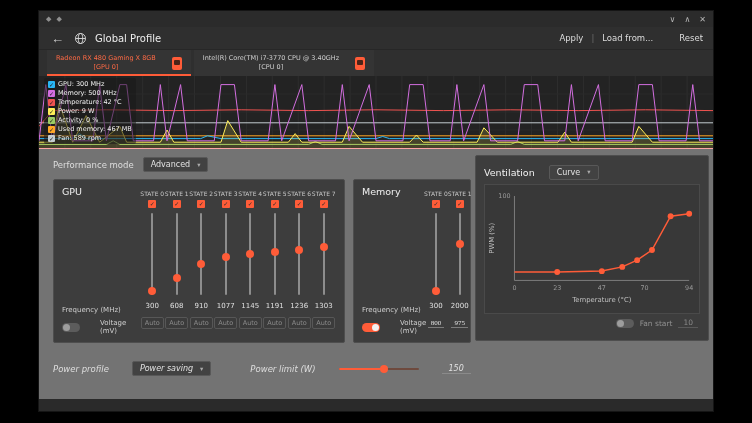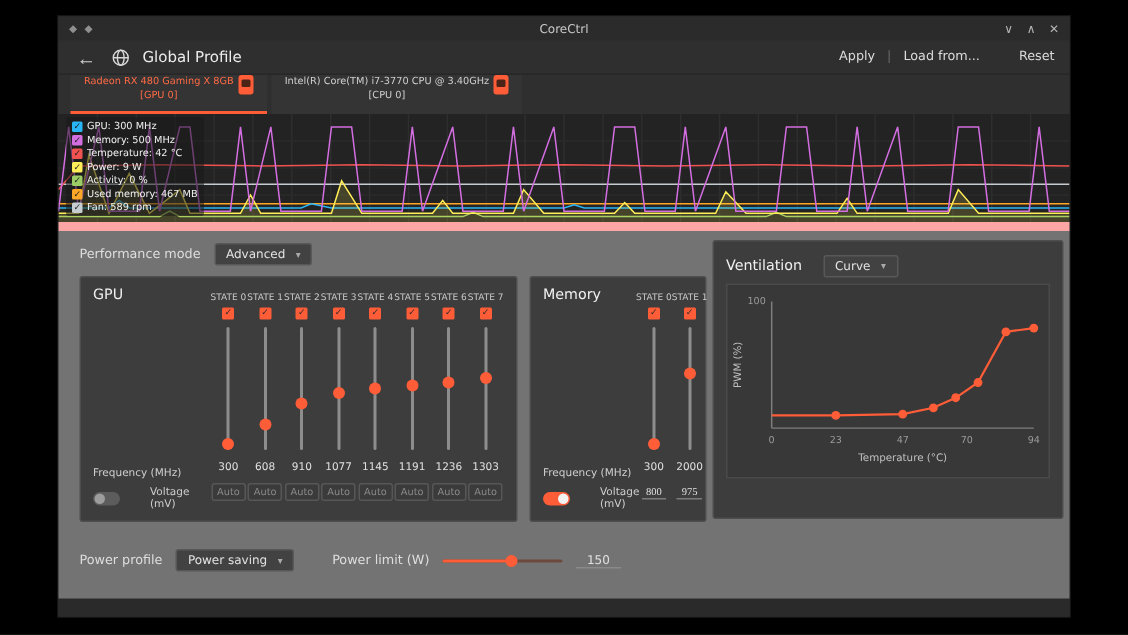--- a/index.html
+++ b/index.html
@@ -15,28 +15,28 @@
   .header{height:22px;flex:0 0 auto;background:#2f2f2f;display:flex;align-items:center;padding:0 10px;gap:8px;border-bottom:1px solid #272727;}
   .back-btn{color:#cfcfcf;font-size:13px;line-height:1;background:none;border:none;padding:0 2px;}
   .globe{display:flex;align-items:center;}
   .header-title{font-size:10px;color:#ececec;}
   .spacer{flex:1;}
   .hdr-action{font-size:8.5px;color:#dcdcdc;}
   .hdr-sep{font-size:8.5px;color:#6b6b6b;}
   .hdr-gap{width:10px;}
   
   .tabbar{height:26px;flex:0 0 auto;background:#2f2f2f;display:flex;align-items:stretch;padding-left:8px;gap:3px;}
-  .dev-tab{position:relative;display:flex;align-items:flex-start;gap:3px;padding:0 9px;background:#343434;}
+  .dev-tab{position:relative;display:flex;align-items:center;gap:16px;padding:0 9px;background:#343434;}
   .dev-tab.active::after{content:"";position:absolute;left:0;right:0;bottom:0;height:2px;background:#ff5c38;}
   .tab-text{display:flex;flex-direction:column;align-items:center;font-size:6.5px;line-height:1.35;color:#cfcfcf;}
   .dev-tab.active .tab-text{color:#ff6a45;}
   .tab-chip{position:relative;width:10px;height:13px;background:#ff5c38;border-radius:2px;flex:0 0 auto;}
   .tab-chip::after{content:"";position:absolute;left:2px;top:3px;width:6px;height:5px;background:#4c2317;border-radius:1px;}
   
-  .graph{position:relative;height:72px;flex:0 0 auto;background:#232323;border-bottom:6px solid #fca5a5;}
+  .graph{position:relative;height:72px;flex:0 0 auto;background:#232323;border-bottom:1px solid #fca5a5;}
   .graph svg{position:absolute;inset:0;width:100%;height:100%;}
   .legend{position:absolute;left:5px;top:2px;z-index:2;display:flex;flex-direction:column;gap:1px;background:rgba(25,25,25,0.55);padding:2px 4px;border-radius:2px;}
   .legend-row{display:flex;align-items:center;gap:3px;}
   .legend-cb{width:7px;height:7px;border-radius:1px;font-size:6px;line-height:7px;text-align:center;color:#1c1c1c;font-weight:bold;}
   .legend-label{font-size:6.5px;color:#f0f0f0;white-space:nowrap;}
   
   .controls{position:relative;flex:1;background:#737373;}
   .ctl-label{font-size:8.5px;color:#dedede;}
   .dim-label{font-size:7.5px;color:#909090;}
   .dim-value{font-size:7.5px;color:#8a8a8a;border-bottom:1px solid #5a5a5a;padding:0 5px;}
@@ -71,21 +71,21 @@
   .toggle{position:relative;width:18px;height:9px;border-radius:5px;background:#5c5c5c;flex:0 0 auto;display:inline-block;}
   .toggle .knob{position:absolute;top:1px;left:1px;width:7px;height:7px;border-radius:50%;background:#9d9d9d;}
   .toggle.on{background:#ff5c38;}
   .toggle.on .knob{left:10px;background:#f2f2f2;}
   
   .vent-header{display:flex;align-items:center;gap:14px;height:20px;}
   .fan-chart-box{border:1px solid #4a4a4a;background:#383838;margin-top:2px;}
   .fan-chart-box svg{display:block;width:100%;height:128px;}
   .fan-start-row{display:flex;align-items:center;justify-content:flex-end;gap:6px;margin-top:4px;padding-right:2px;}
   
-  .power-row{position:absolute;left:14px;top:212px;display:flex;align-items:center;gap:9px;}
+  .power-row{position:absolute;left:14px;top:212px;display:flex;align-items:center;gap:23px;font-style:italic;}
   .gap-left{margin-left:16px;}
   .hslider{position:relative;width:80px;height:10px;}
   .hslider .htrack{position:absolute;left:0;right:0;top:4px;height:2px;background:#6e4a3e;border-radius:1px;}
   .hslider .hfill{position:absolute;left:0;top:4px;width:57%;height:2px;background:#ff5c38;border-radius:1px;}
   .hslider .hthumb{position:absolute;top:1px;left:calc(57% - 4px);width:8px;height:8px;border-radius:50%;background:#ff5c38;}
   .limit-val{font-size:8px;color:#e0e0e0;border-bottom:1px solid #8a8a8a;padding:0 7px;}
   
   .footer{height:20px;flex:0 0 auto;display:flex;}
   .footer-tab{flex:1;display:flex;align-items:center;justify-content:center;font-size:8px;letter-spacing:0.6px;border-top:2px solid transparent;box-sizing:border-box;}
   .footer-tab.active{background:#343434;color:#ff5c38;font-weight:bold;border-top-color:#ff5c38;}
@@ -96,21 +96,20 @@
 <body>
 
 <div class="stage">
   <div class="window">
 
     <div class="titlebar">
       <span class="tb-left">
         <span>◆</span>
         <span>◆</span>
       </span>
-      <span class="tb-title">CoreCtrl</span>
       <span class="tb-right">
         <span>∨</span>
         <span>∧</span>
         <span>✕</span>
       </span>
     </div>
 
     <div class="header">
       <button class="back-btn">←</button>
       <span class="globe">
@@ -428,20 +427,27 @@
               <text x="30" y="106" text-anchor="middle" fill="#9a9a9a" font-size="6.5">0</text>
               <text x="73.5531914893617" y="106" text-anchor="middle" fill="#9a9a9a" font-size="6.5">23</text>
               <text x="119" y="106" text-anchor="middle" fill="#9a9a9a" font-size="6.5">47</text>
               <text x="162.5531914893617" y="106" text-anchor="middle" fill="#9a9a9a" font-size="6.5">70</text>
               <text x="208" y="106" text-anchor="middle" fill="#9a9a9a" font-size="6.5">94</text>
               <text x="26" y="12" text-anchor="end" fill="#9a9a9a" font-size="6.5">100</text>
               <text x="119" y="118" text-anchor="middle" fill="#c0c0c0" font-size="7">Temperature (°C)</text>
               <text x="9" y="53" text-anchor="middle" fill="#c0c0c0" font-size="7" transform="rotate(-90 9 53)">PWM (%)</text>
             </svg>
         </div>
+        <div class="fan-start-row">
+          <span class="toggle">
+              <span class="knob"></span>
+            </span>
+          <span class="dim-label">Fan start</span>
+          <span class="dim-value">10</span>
+        </div>
       </div>
 
       <div class="power-row">
         <span class="ctl-label">Power profile</span>
         <span class="select">
           <span>Power saving</span>
           <span class="caret">▾</span>
         </span>
         <span class="ctl-label gap-left">Power limit (W)</span>
         <span class="hslider">

